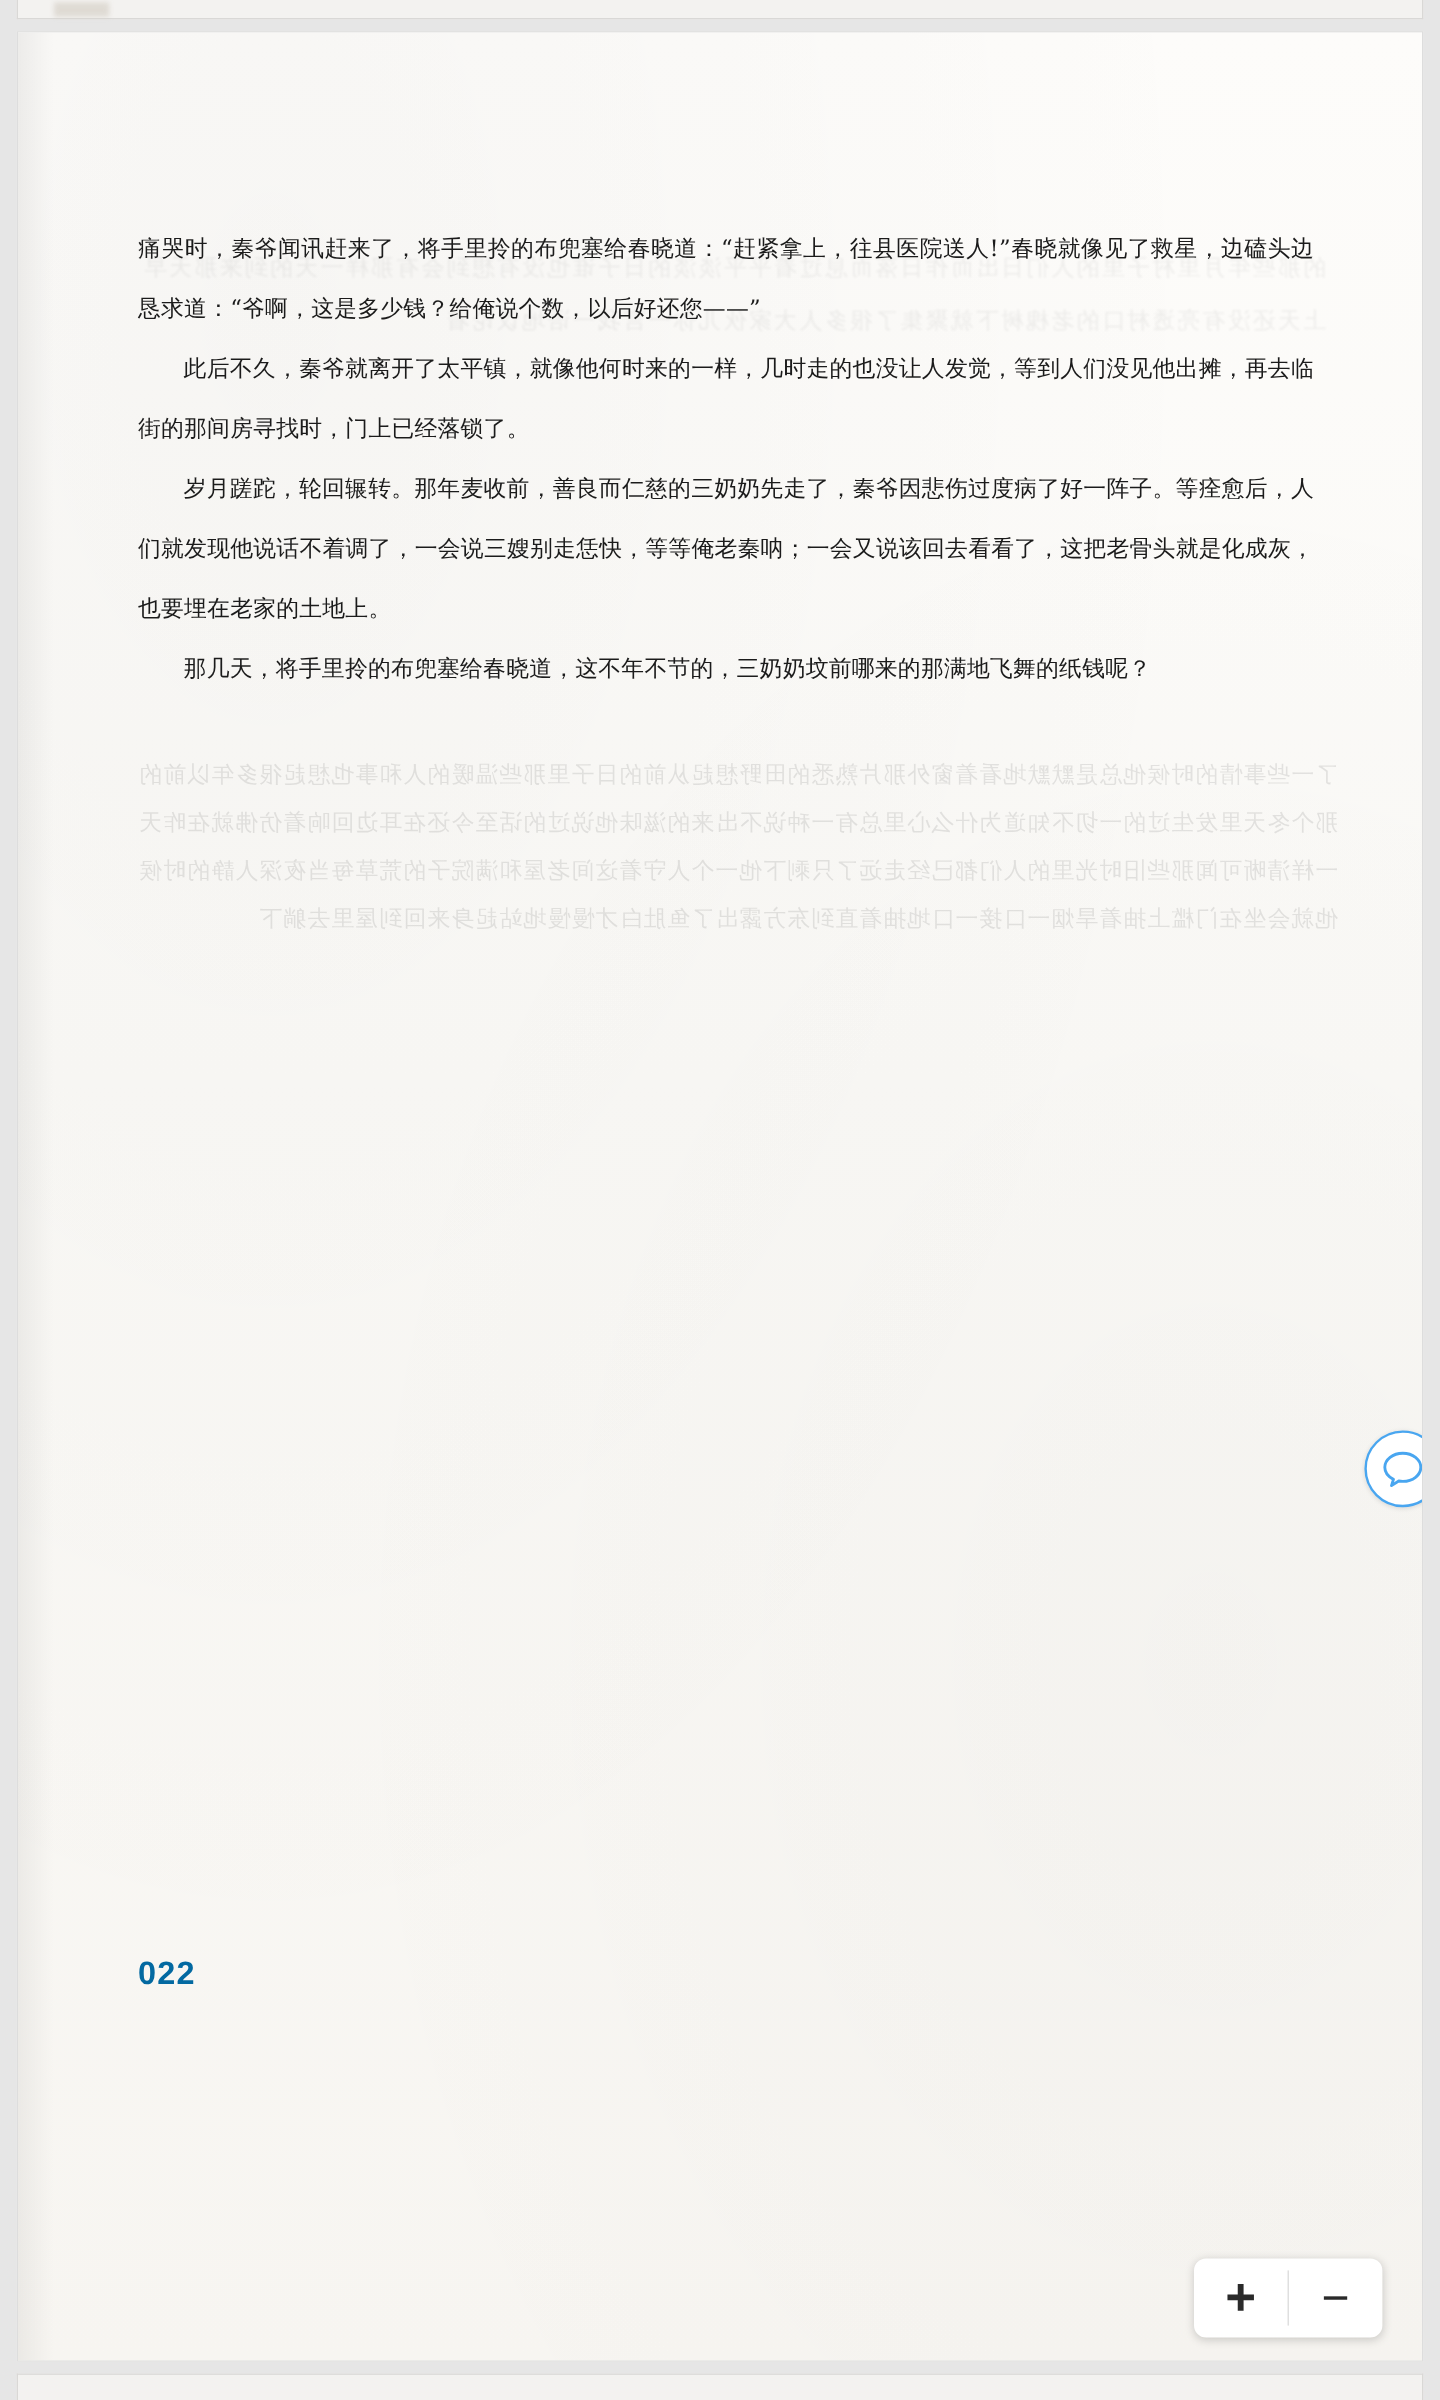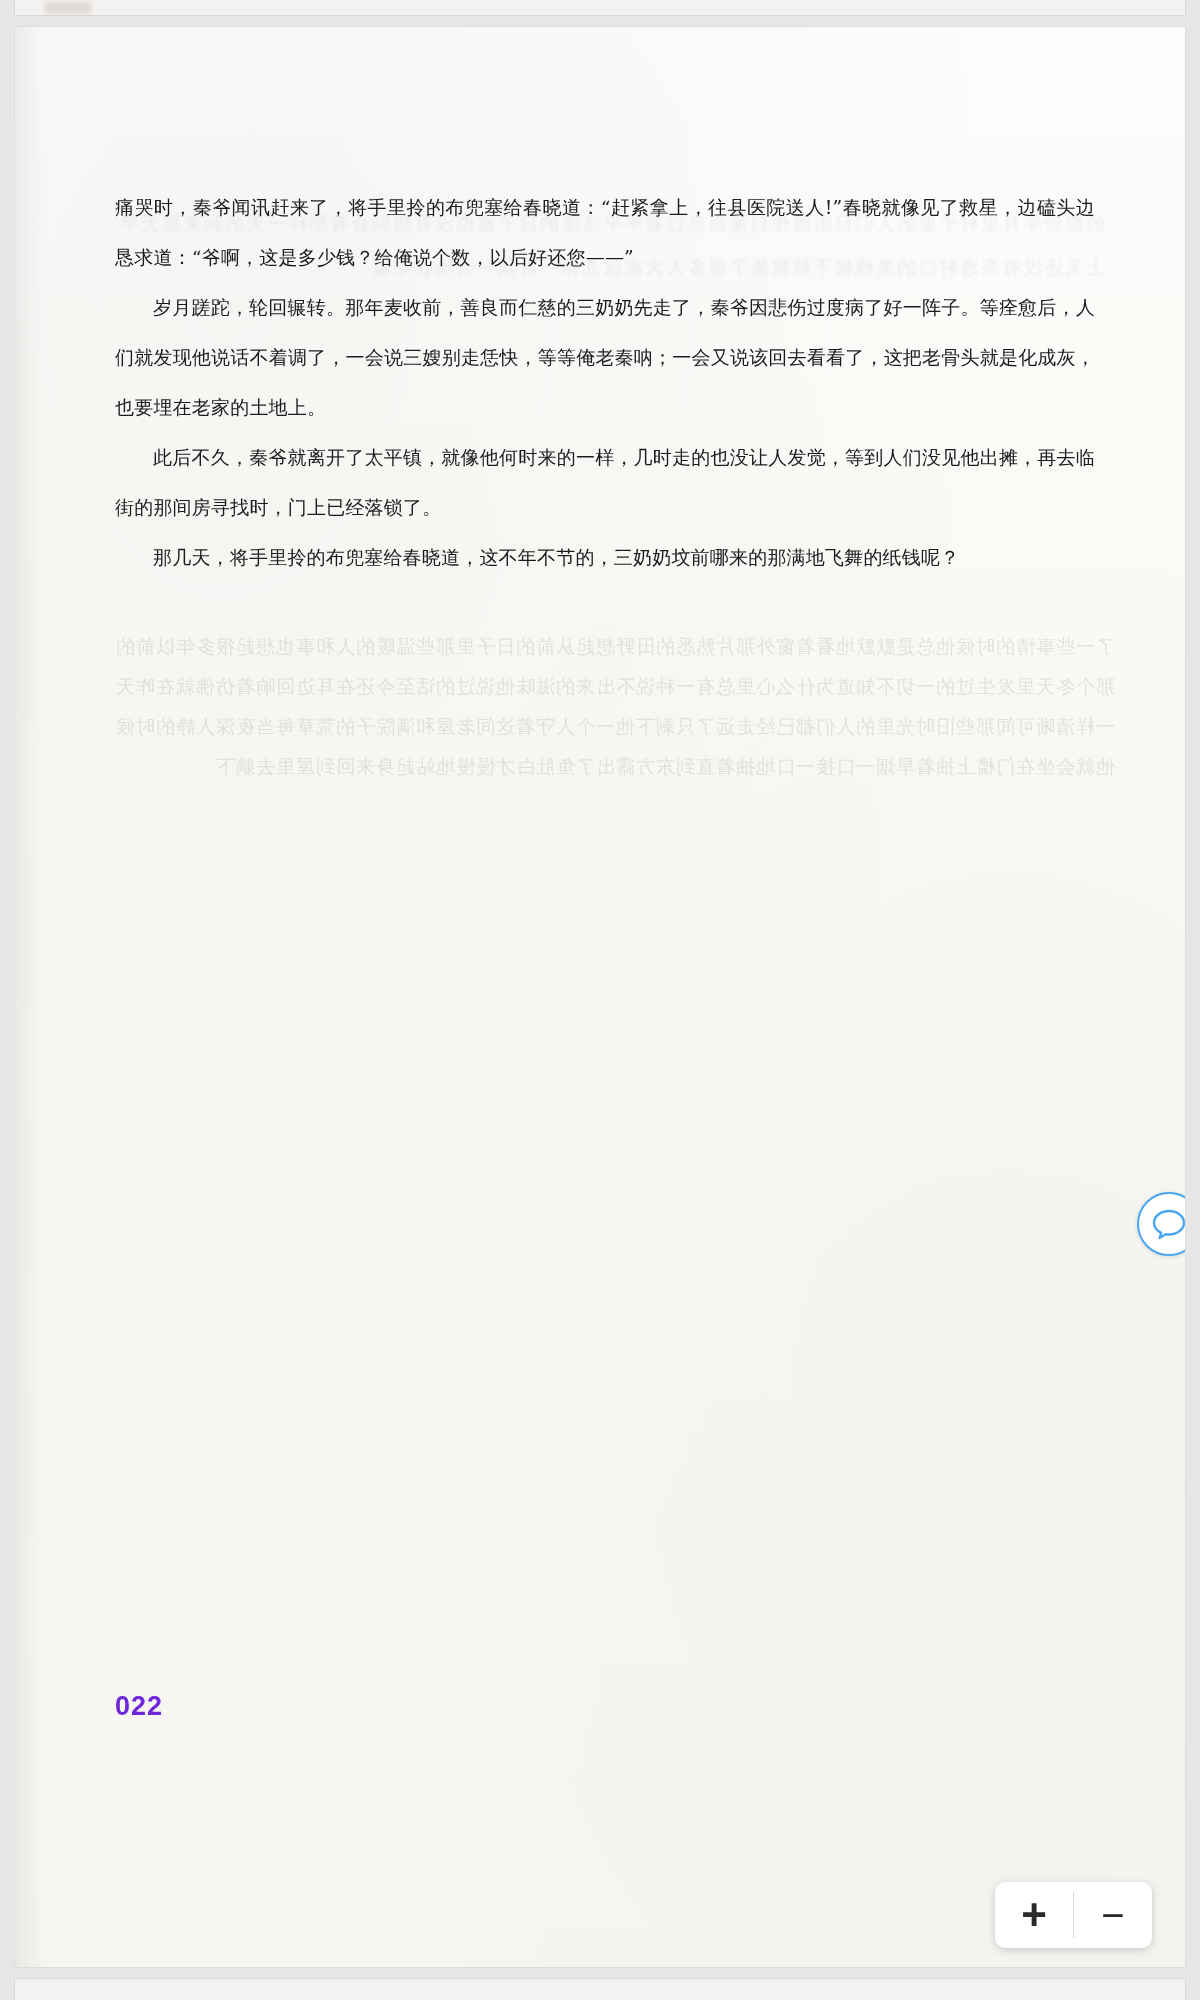--- a/index.html
+++ b/index.html
@@ -134,25 +134,25 @@
     text-indent: 0;
   }
   #text-body p.indent {
     text-indent: 2em;
   }
 
   
   #page-number {
     position: absolute;
     left: 100px;
-    top: 1664px;
+    top: 1602px;
     font-family: "Liberation Sans", sans-serif;
     font-size: 27px;
     font-weight: bold;
-    color: #6d28d9;
+    color: #0369a1;
     letter-spacing: 1px;
   }
 
   
   #note-bubble {
     position: absolute;
     right: -16px;
     top: 1165px;
     width: 64px;
     height: 64px;
@@ -216,22 +216,22 @@
 
   <div id="page">
     <div class="grain"></div>
     <div class="gutter"></div>
 
     <div class="bleed-top">的那些年月里村子里的人们日出而作日落而息过着平平淡淡的日子谁也没有想到会有那样一天的到来那天早上天还没有亮透村口的老槐树下就聚集了很多人大家伙儿你一言我一语地议论着</div>
     <div class="bleed">了一些事情的时候他总是默默地看着窗外那片熟悉的田野想起从前的日子里那些温暖的人和事也想起很多年以前的那个冬天里发生过的一切不知道为什么心里总有一种说不出来的滋味他说过的话至今还在耳边回响着仿佛就在昨天一样清晰可闻那些旧时光里的人们都已经走远了只剩下他一个人守着这间老屋和满院子的荒草每当夜深人静的时候他就会坐在门槛上抽着旱烟一口接一口地抽着直到东方露出了鱼肚白才慢慢地站起身来回到屋里去躺下</div>
 
     <div id="text-body">
       <p>痛哭时，秦爷闻讯赶来了，将手里拎的布兜塞给春晓道：“赶紧拿上，往县医院送人!”春晓就像见了救星，边磕头边恳求道：“爷啊，这是多少钱？给俺说个数，以后好还您——”</p>
+      <p class="indent">此后不久，秦爷就离开了太平镇，就像他何时来的一样，几时走的也没让人发觉，等到人们没见他出摊，再去临街的那间房寻找时，门上已经落锁了。</p>
       <p class="indent">岁月蹉跎，轮回辗转。那年麦收前，善良而仁慈的三奶奶先走了，秦爷因悲伤过度病了好一阵子。等痊愈后，人们就发现他说话不着调了，一会说三嫂别走恁快，等等俺老秦呐；一会又说该回去看看了，这把老骨头就是化成灰，也要埋在老家的土地上。</p>
-      <p class="indent">此后不久，秦爷就离开了太平镇，就像他何时来的一样，几时走的也没让人发觉，等到人们没见他出摊，再去临街的那间房寻找时，门上已经落锁了。</p>
       <p class="indent">那几天，将手里拎的布兜塞给春晓道，这不年不节的，三奶奶坟前哪来的那满地飞舞的纸钱呢？</p>
     </div>
 
     <div id="page-number">022</div>
 
     <div id="note-bubble">
       <svg width="34" height="32" viewBox="0 0 34 32" aria-hidden="true">
         <path d="M17 3 C8.7 3 2 8.3 2 14.8 C2 19 4.9 22.7 9.2 24.8 L7.6 30 L13.6 26.2 C14.7 26.4 15.8 26.5 17 26.5 C25.3 26.5 32 21.2 32 14.8 C32 8.3 25.3 3 17 3 Z" fill="none" stroke="#49a6f0" stroke-width="2.4" stroke-linejoin="round"></path>
       </svg>
     </div>

